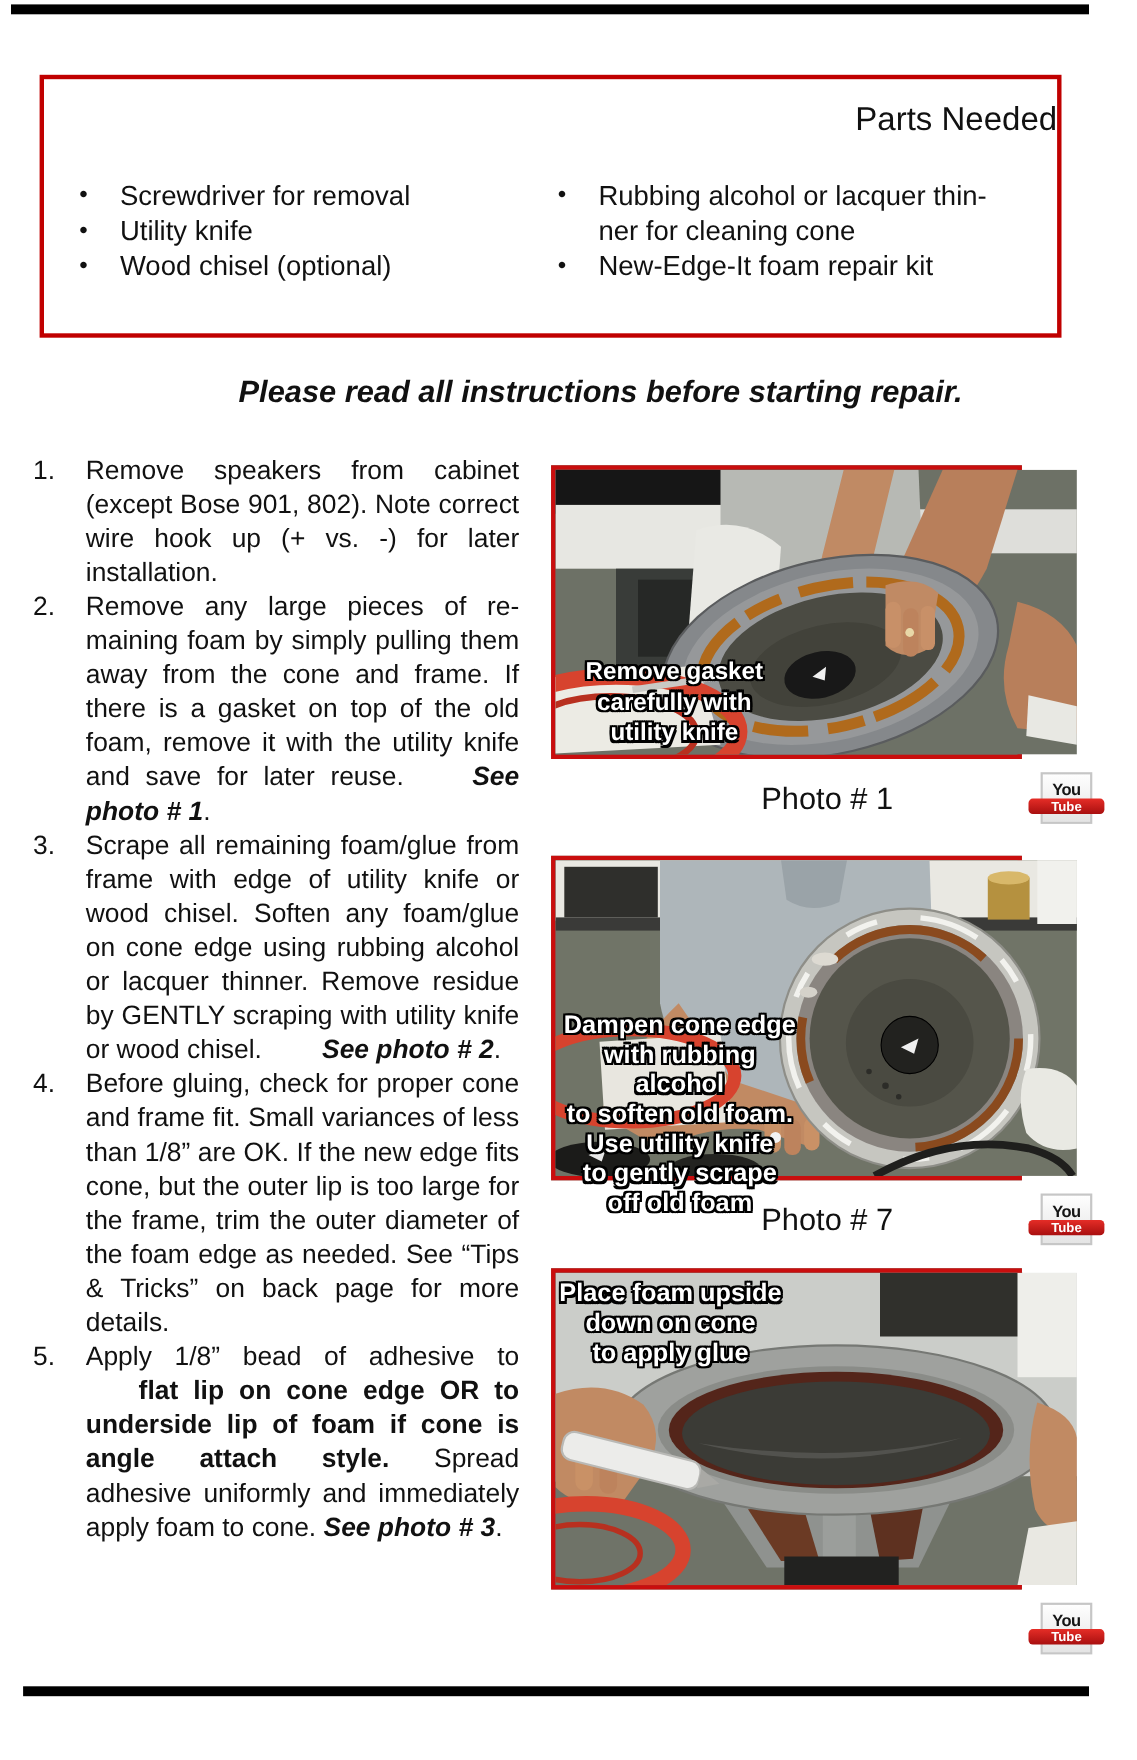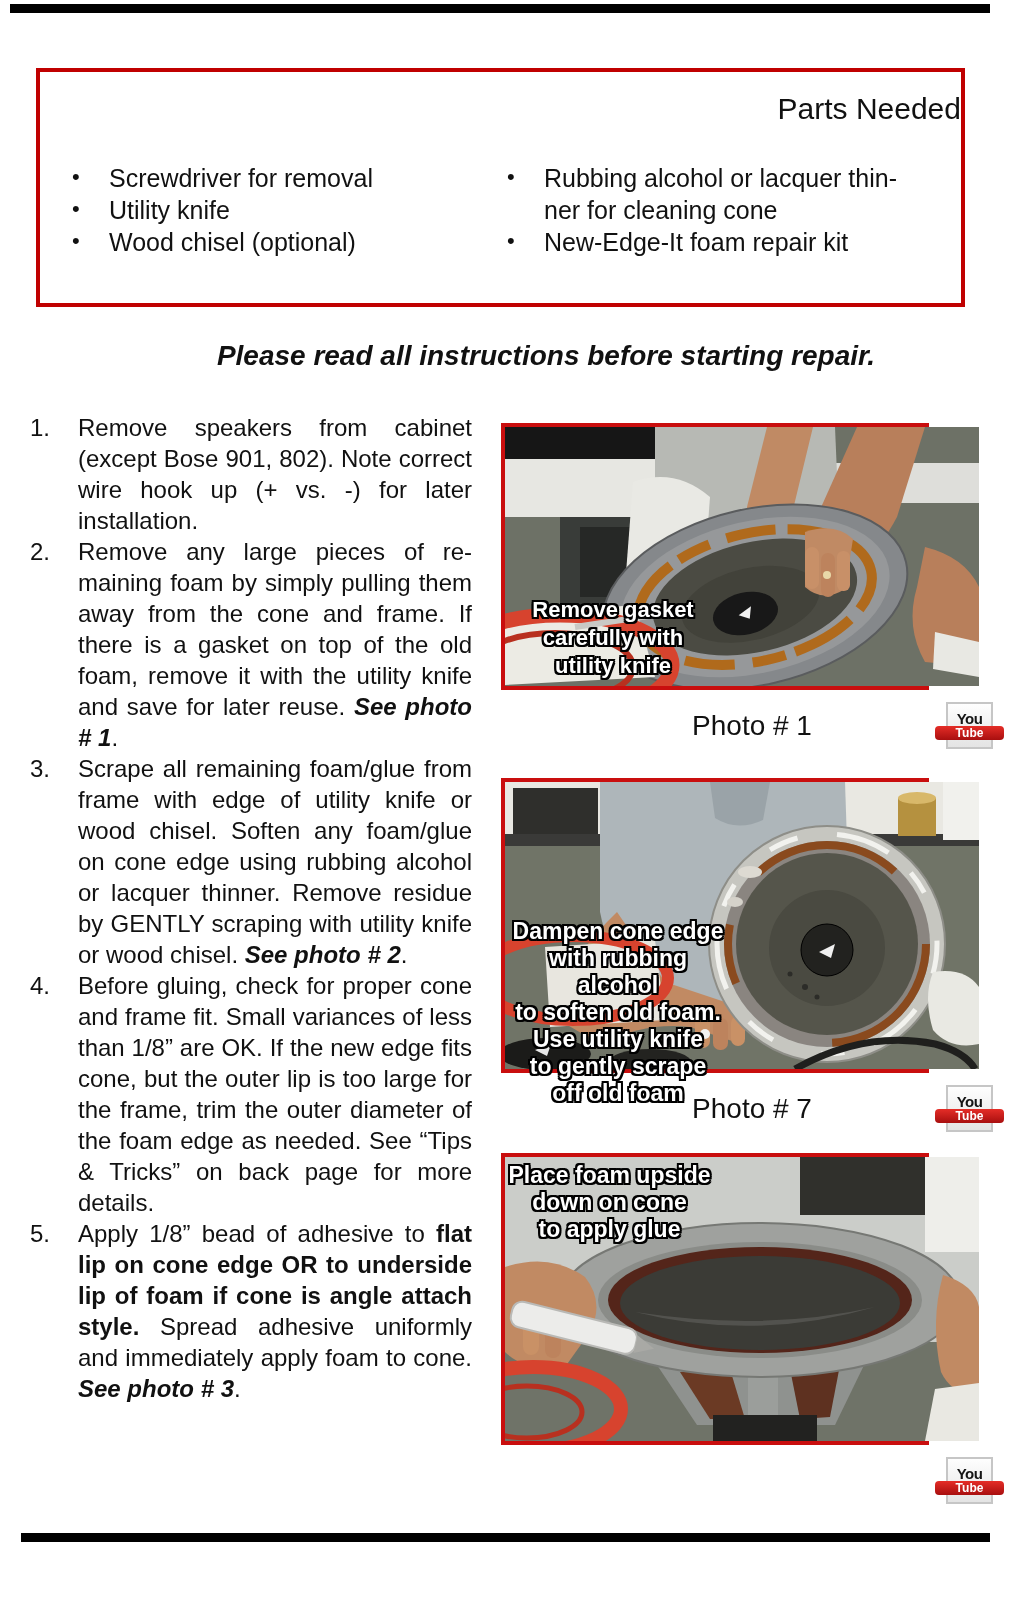--- a/index.html
+++ b/index.html
@@ -28,21 +28,21 @@
   #intro-heading {
     position:absolute; left:0; top:340px; width:1034px; text-align:center;
     font-size:28px; font-weight:bold; font-style:italic;padding-left:29px;
   }
 
   
   #steps { position:absolute; left:30px; top:412px; width:452px; }
   .step { display:flex; font-size:24px; line-height:31px; }
   .step-num { width:48px; flex:none; }
   .step-text { width:394px; text-align:justify; }
-  .seg-b { font-weight:bold; }
+  .seg-b { font-weight:bold;margin-left:48px; }
   .seg-bi { font-weight:bold; font-style:italic; }
 
   
   #photos-col { position:absolute; left:501px; top:423px; width:482px; height:1100px; }
   .photo-frame {
     position:absolute; left:0; width:428px; border:4px solid #c90e0e;
     box-sizing:border-box; background:#6d7166;
   }
   #photo-1 { top:0; height:267px; }
   #photo-2 { top:355px; height:295px; }

